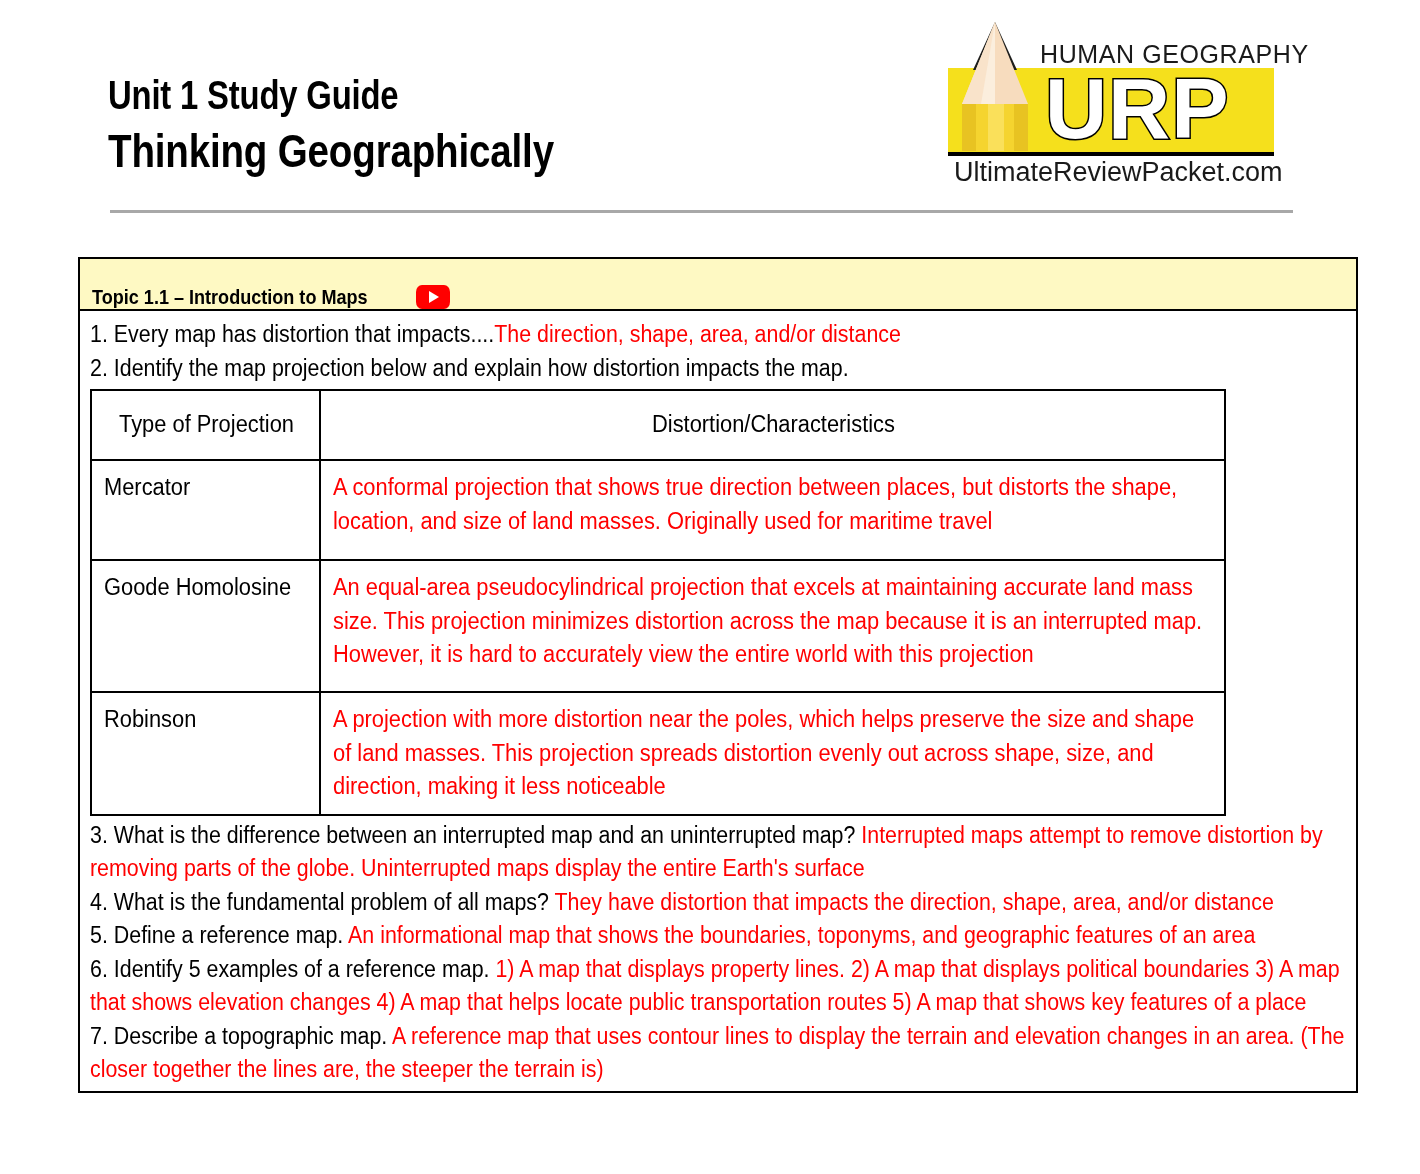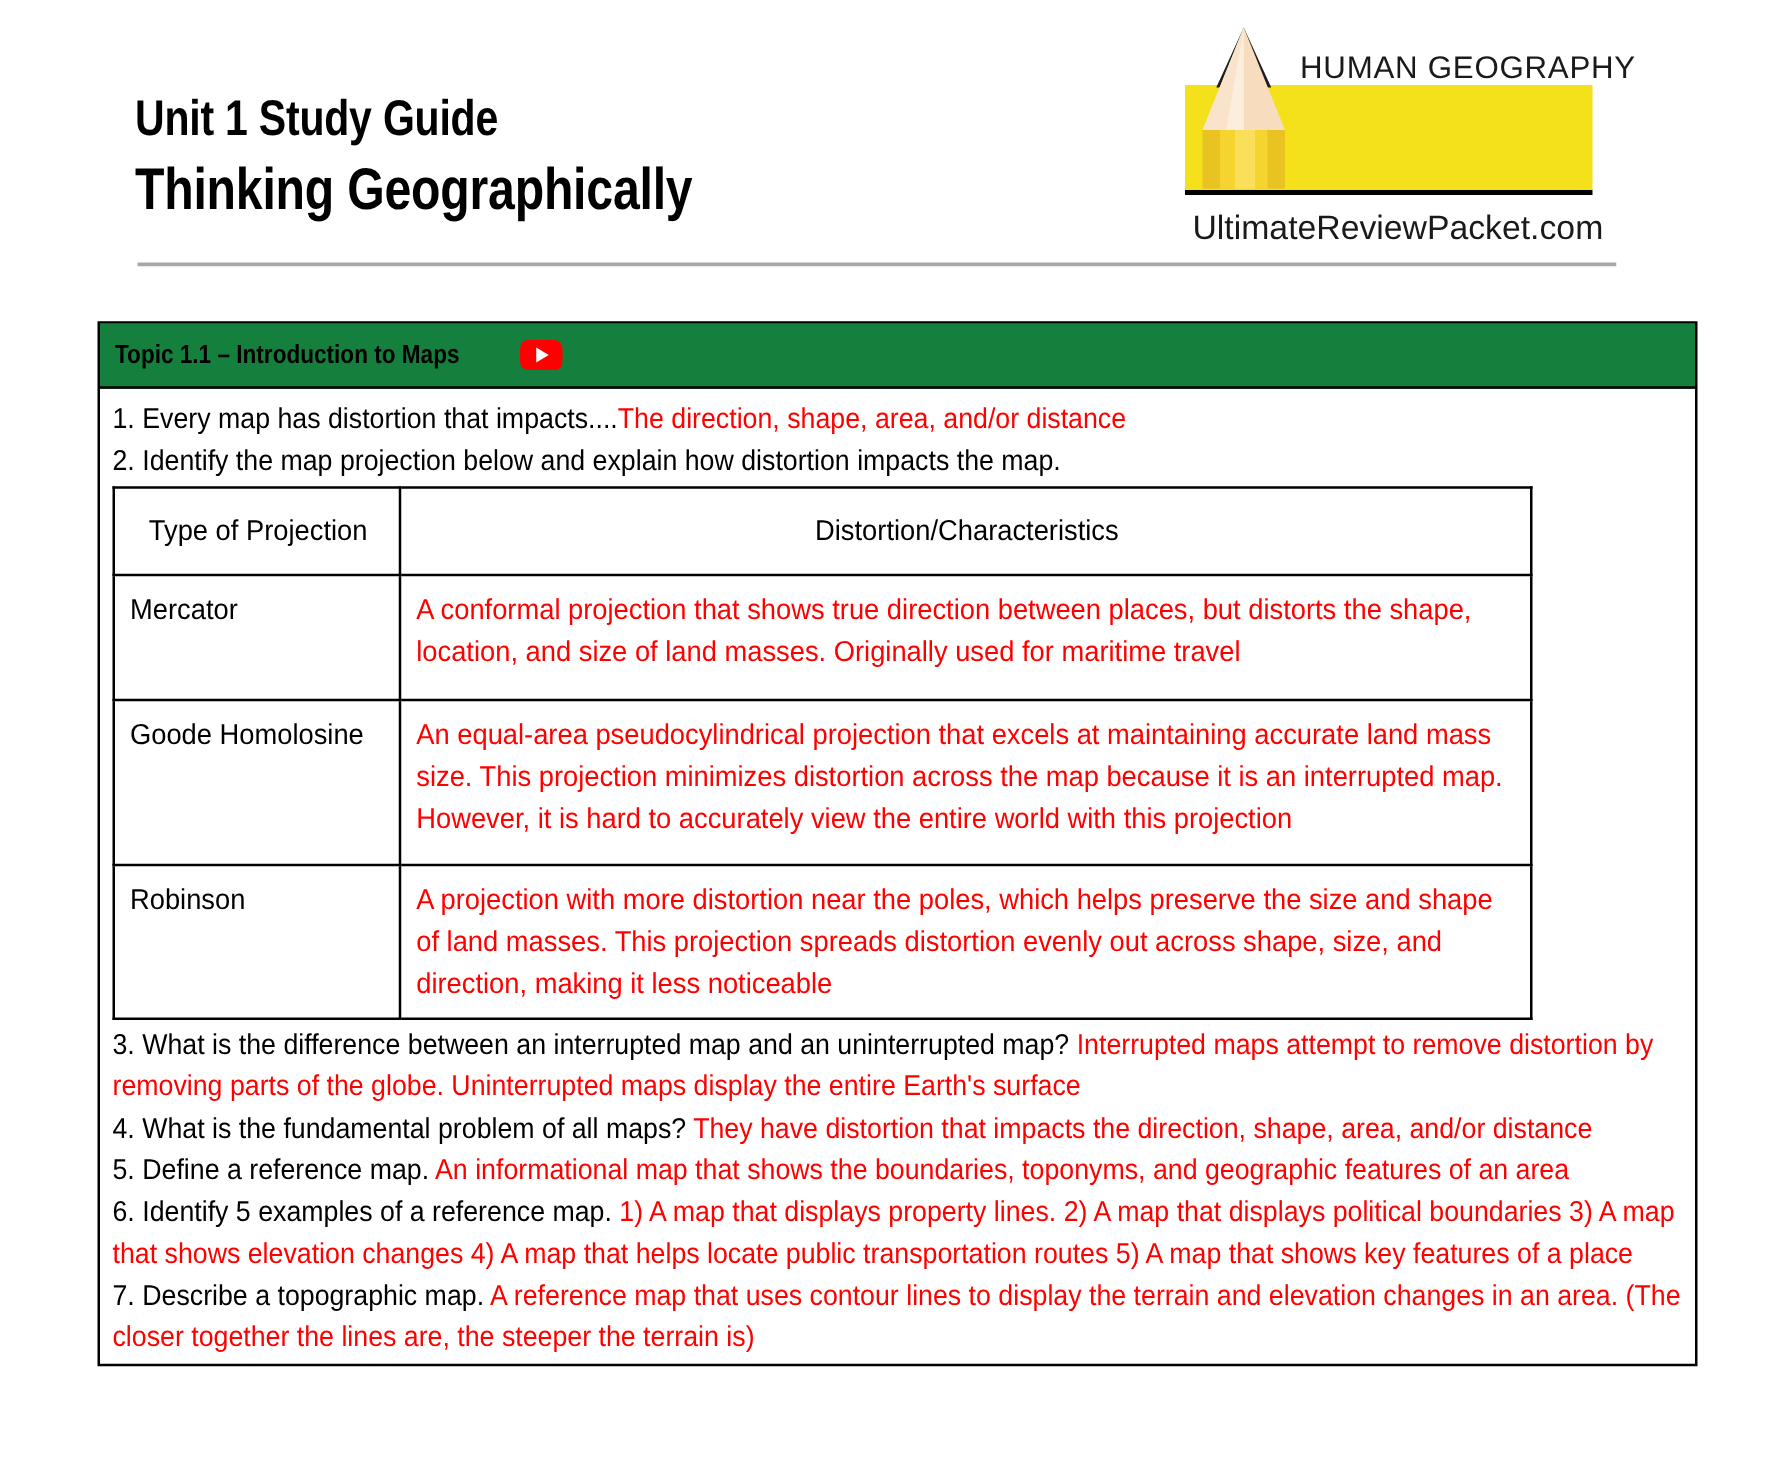--- a/index.html
+++ b/index.html
@@ -104,40 +104,39 @@
     background: #000000;
   }
   .logo-bottom-text {
     position: absolute;
     left: 14px;
     top: 139px;
     font-family: "Liberation Sans", sans-serif;
     font-size: 27px;
     color: #1a1a1a;
     white-space: nowrap;
-    margin-top: 10px;
   }
   .pencil { position: absolute; left: 0; top: 0; }
 
   
   .main-box {
     position: absolute;
     left: 78px;
     top: 257px;
     width: 1280px;
     border: 2px solid #000000;
     box-sizing: border-box;
     background: #ffffff;
   }
   .topic-bar {
-    background: #15803d;
+    background: #fef9c3;
     border-bottom: 2px solid #000000;
     height: 52px;
     display: flex;
-    align-items: center;
+    align-items: flex-end;
     padding-left: 12px;
     box-sizing: border-box;
   }
   .topic-label {
     font-family: "Liberation Sans Narrow", "Liberation Sans", sans-serif;
     font-weight: bold;
     font-size: 21px;
     color: #000;
     transform: scaleX(0.86);
     transform-origin: left center;
@@ -229,20 +228,21 @@
     <div class="titles">
       <div class="title-line title-1">Unit 1 Study Guide</div>
       <div class="title-line title-2">Thinking Geographically</div>
     </div>
 
     <div class="title-rule"></div>
 
     <div class="logo">
 
       <div class="logo-yellow"></div>
+      <div class="logo-urp">URP</div>
 
       <svg class="pencil" width="130" height="140" viewBox="0 0 130 140">
         <polygon points="55,4 33,52 77,52" fill="#1d1d1b"></polygon>
         <polygon points="55,4 22,86 88,86" fill="#f7dcbe"></polygon>
         <polygon points="55,4 22,86 55,86" fill="#f9e3ca"></polygon>
         <polygon points="55,4 41,86 55,86" fill="#fbeedd"></polygon>
         <rect x="22" y="86" width="66" height="47" fill="#e8c322"></rect>
         <rect x="36" y="86" width="38" height="47" fill="#f5d42f"></rect>
         <rect x="48" y="86" width="16" height="47" fill="#fae05a"></rect>
       </svg>

